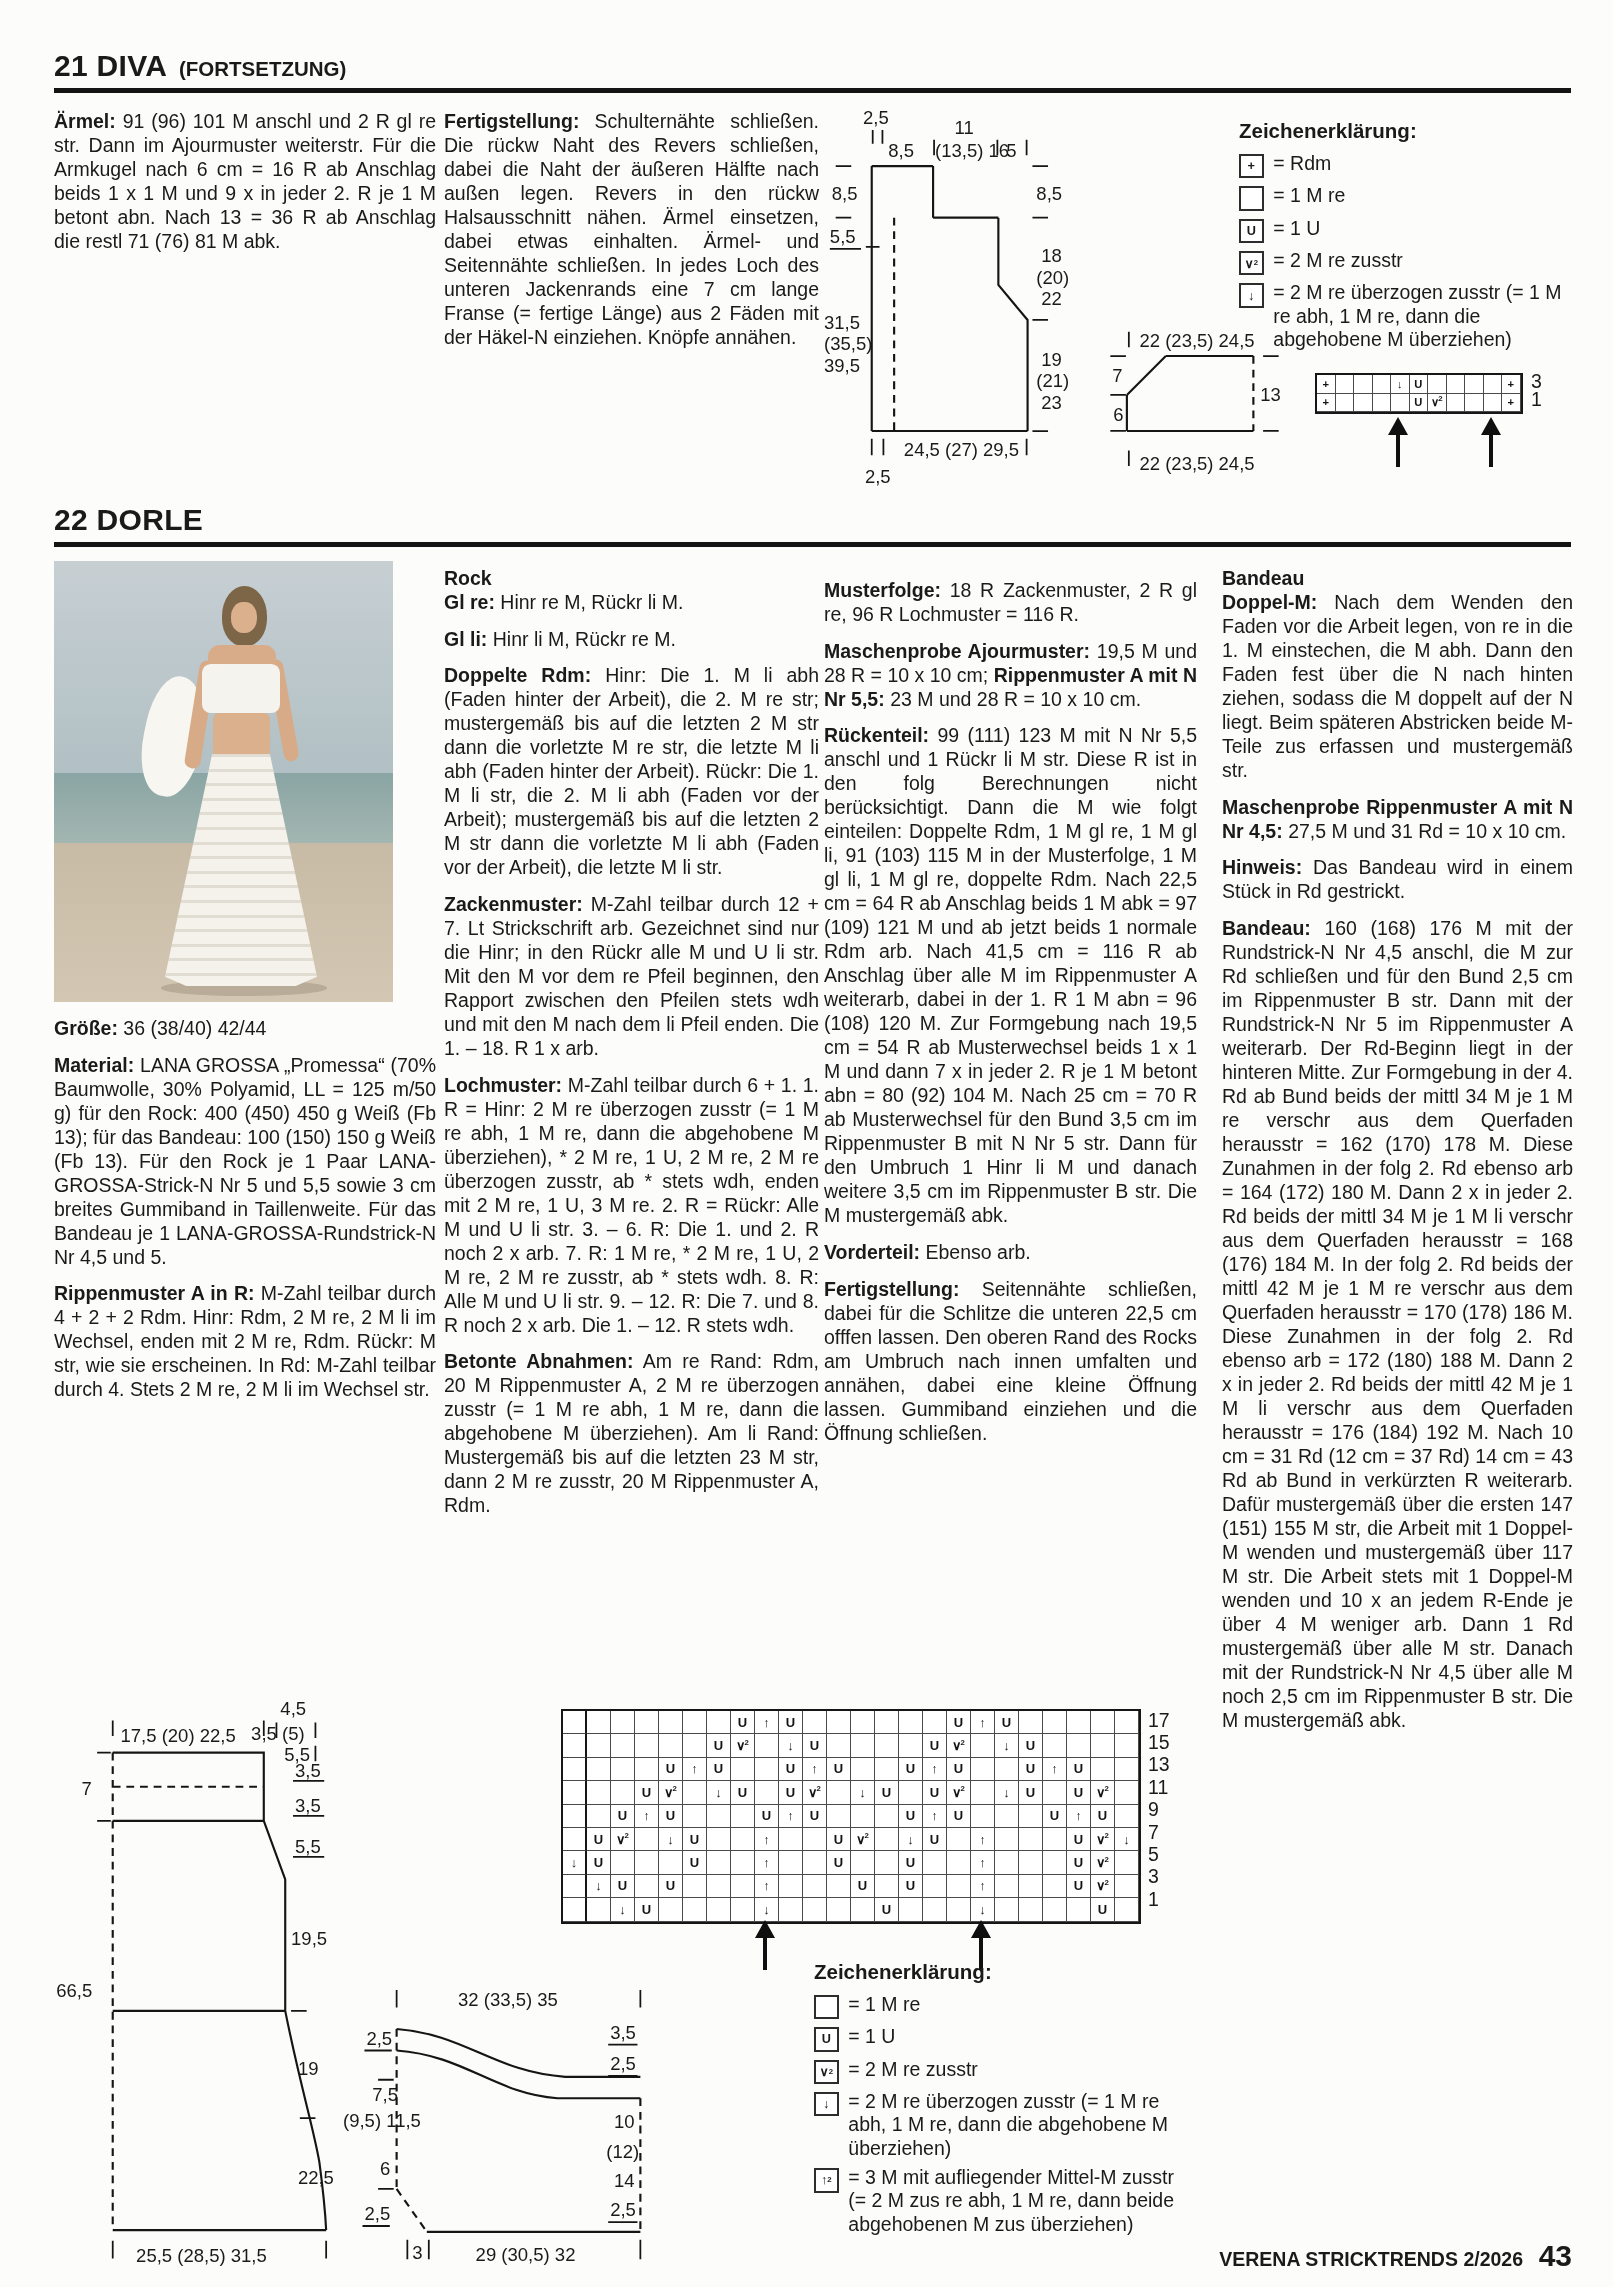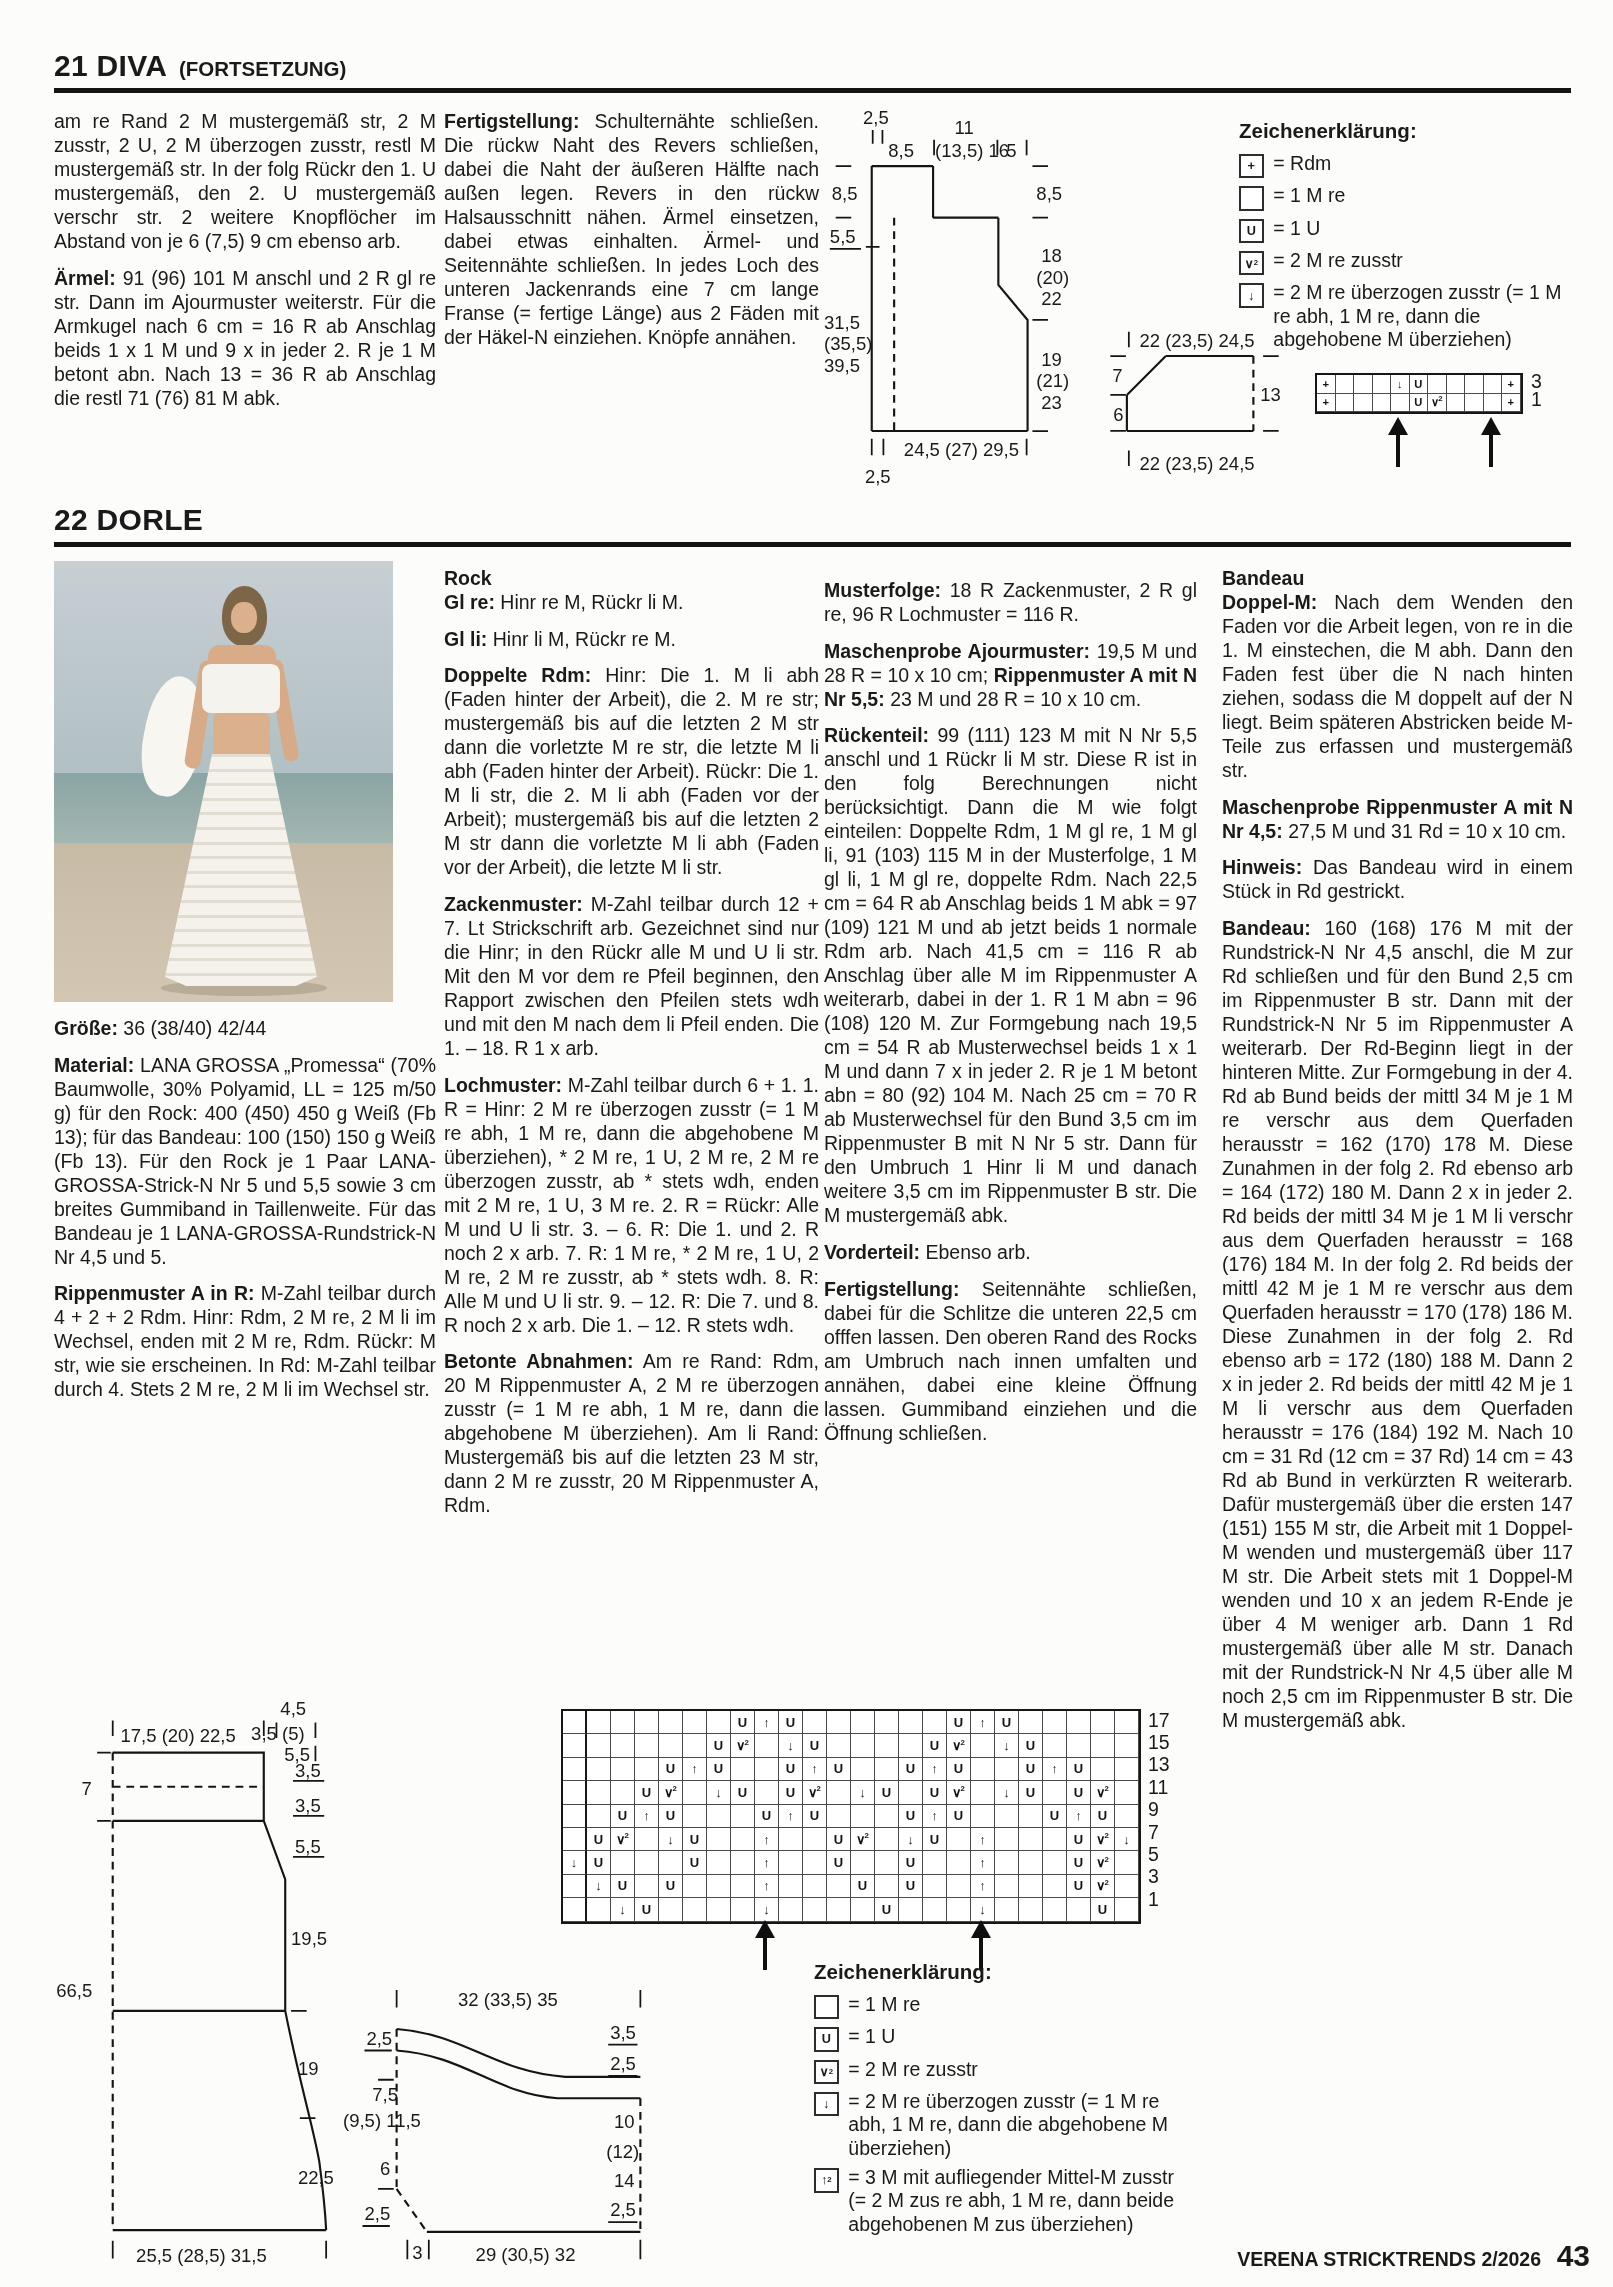--- a/index.html
+++ b/index.html
@@ -34,21 +34,21 @@
   .rlabels div{display:flex;align-items:center;font-size:19.5px;height:var(--ch);}
   .arrows{position:absolute;left:0;width:100%;height:60px;}
   .uparrow{position:absolute;transform:translateX(-50%);display:flex;flex-direction:column;align-items:center;}
   .uparrow i{width:0;height:0;border-left:10.7px solid transparent;border-right:10.7px solid transparent;
              border-bottom:18.5px solid #0f0f0f;}
   .uparrow s{width:4.9px;height:32px;background:#0f0f0f;text-decoration:none;}
   .schem path{stroke:#151515;stroke-width:2.2;fill:none;}
   .schem path.thin{stroke-width:1.8;}
   .schem path.dash{stroke-dasharray:8 6;}
   .schem text{font-size:19px;fill:#1a1a1a;}
-  .footer{position:absolute;left:896px;top:2239px;width:694px;display:flex;justify-content:flex-end;
+  .footer{position:absolute;left:878px;top:2239px;width:694px;display:flex;justify-content:flex-end;
           align-items:baseline;gap:15.6px;}
   .fbrand{font-weight:700;font-size:19.5px;}
   .fpage{font-weight:700;font-size:30px;}
   
   .photo{position:absolute;left:54px;top:561px;width:339px;height:441px;overflow:hidden;background:#bcc8cc;}
   .sky{position:absolute;left:0;top:0;width:100%;height:48%;background:linear-gradient(#c7cfd3,#b1c0c4);}
   .sea{position:absolute;left:0;top:48%;width:100%;height:16%;background:linear-gradient(#8aa5a4,#a3b6b1);}
   .sand{position:absolute;left:0;top:64%;width:100%;height:36%;background:linear-gradient(#c8bba6,#d3c7b3);}
   .ph{position:absolute;}
   .hair{left:168px;top:25px;width:45px;height:60px;background:#7d6548;border-radius:50% 50% 45% 45%;}
@@ -69,21 +69,20 @@
 
 <div class="page">
 
   <div class="sec-head" style="top:49px;">
     <h1>21 DIVA</h1>
     <span class="suffix">(FORTSETZUNG)</span>
   </div>
   <div class="rule" style="top:88px;"></div>
 
   <div class="col" style="left:54px;top:109px;width:382px;">
-    <p class="t"><span>am re Rand 2 M mustergemäß str, 2 M zusstr, 2 U, 2 M überzogen zusstr, restl M mustergemäß str. In der folg Rückr den 1. U mustergemäß, den 2. U mustergemäß verschr str. 2 weitere Knopflöcher im Abstand von je 6 (7,5) 9 cm ebenso arb.</span></p>
     <p class="t"><b>Ärmel:</b> <span>91 (96) 101 M anschl und 2 R gl re str. Dann im Ajourmuster weiterstr. Für die Armkugel nach 6 cm = 16 R ab Anschlag beids 1 x 1 M und 9 x in jeder 2. R je 1 M betont abn. Nach 13 = 36 R ab Anschlag die restl 71 (76) 81 M abk.</span></p>
   </div>
 
   <div class="col" style="left:444px;top:109px;width:375px;">
     <p class="t"><b>Fertigstellung:</b> <span>Schulternähte schließen. Die rückw Naht des Revers schließen, dabei die Naht der äußeren Hälfte nach außen legen. Revers in den rückw Halsausschnitt nähen. Ärmel einsetzen, dabei etwas einhalten. Ärmel- und Seitennähte schließen. In jedes Loch des unteren Jackenrands eine 7 cm lange Franse (= fertige Länge) aus 2 Fäden mit der Häkel-N einziehen. Knöpfe annähen.</span></p>
   </div>
 
   <svg class="schem" style="position:absolute;left:824px;top:93px;" width="263" height="414" viewBox="0 0 270 425">
     <path d="M49,75 L112,75 M112,75 L112,128 M49,75 L49,347 M112,128 L179,128 M179,128 L179,197 L209,233 L209,347 M49,347 L209,347"></path>
     <path class="dash" d="M72,128 L72,347"></path>

